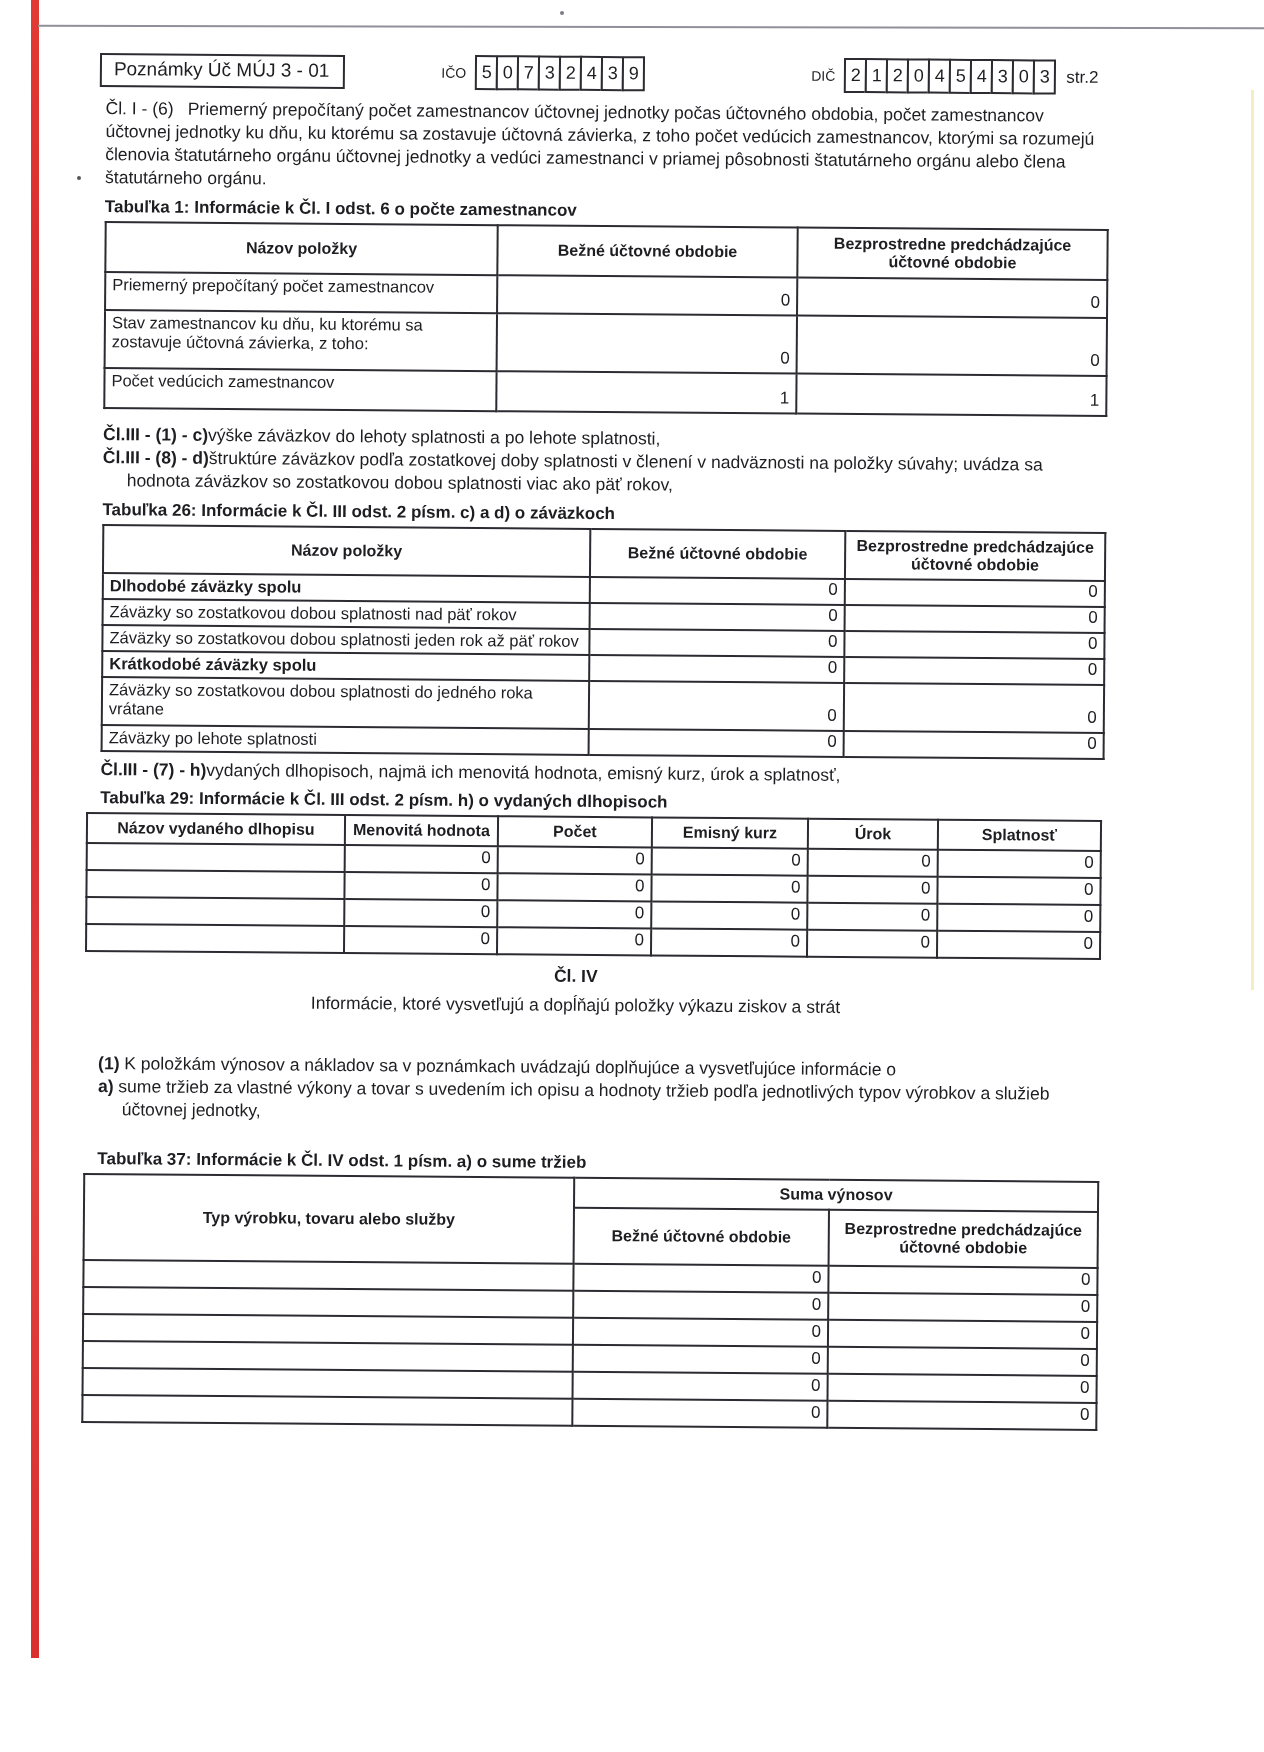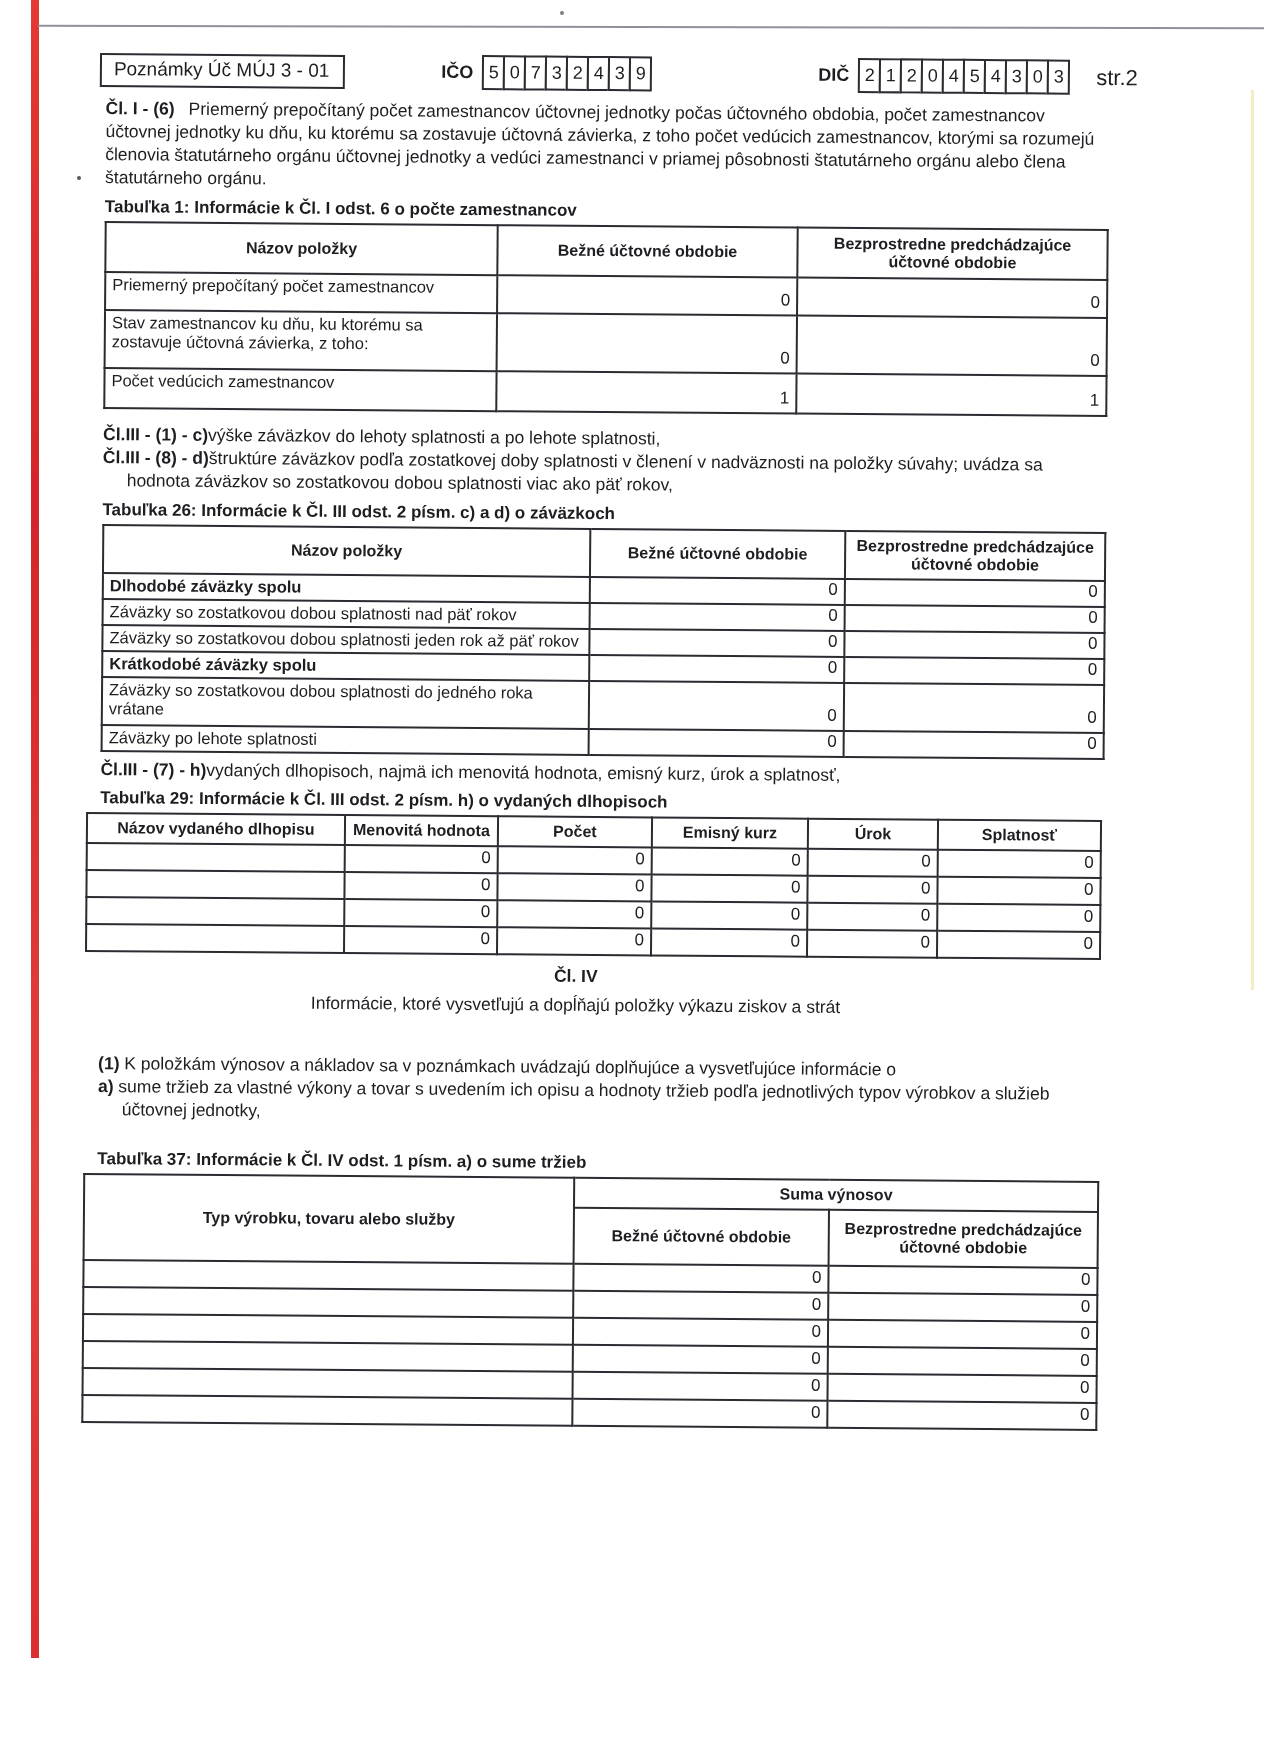--- a/index.html
+++ b/index.html
@@ -23,29 +23,29 @@
     position:absolute;left:0;top:0;width:1264px;box-sizing:border-box;
     padding:52px 158px 0 100px;
     transform:rotate(0.45deg);transform-origin:90px 60px;
   }
 
   
   .hdr{display:flex;align-items:center;}
   .form-box{border:2px solid #2b2b31;padding:3px 14px 5px 12px;font-size:19px;white-space:nowrap;}
   .ico-group{display:flex;align-items:center;margin-left:96px;}
   .dic-group{display:flex;align-items:center;margin-left:168px;}
-  .reg-label{font-size:18px;margin-right:9px;font-weight:bold;}
+  .reg-label{font-size:14px;margin-right:9px;}
   .digits{display:flex;}
   .digit-box{width:19px;height:31px;border:2px solid #2b2b31;margin-right:-2px;background:#fff;
     display:flex;align-items:center;justify-content:center;font-size:18px;}
-  .page-num{margin-left:28px;font-size:22px;}
+  .page-num{margin-left:12px;font-size:17px;}
 
   
   .para{font-size:17.5px;line-height:1.32;margin:10px 0 0 6px;max-width:1000px;}
-  .lead-b{font-weight:bold;margin-right:14px;}
+  .lead-b{font-weight:normal;margin-right:14px;}
   .tbl-title{font-weight:bold;font-size:17px;margin:8px 0 4px 6px;}
   .hang{padding-left:24px;text-indent:-24px;font-size:17.5px;line-height:1.3;margin:0 0 0 6px;max-width:1030px;}
   .hang b{font-weight:bold;}
   .mt14{margin-top:14px;}
 
   
   table{border-collapse:collapse;table-layout:fixed;background:#fff;}
   th,td{border:2px solid #2b2b31;box-sizing:border-box;overflow:hidden;}
   th{font-size:16px;font-weight:bold;text-align:center;padding:2px 6px;}
   td.lbl{font-size:16.5px;padding:2px 6px;vertical-align:top;text-align:left;}

